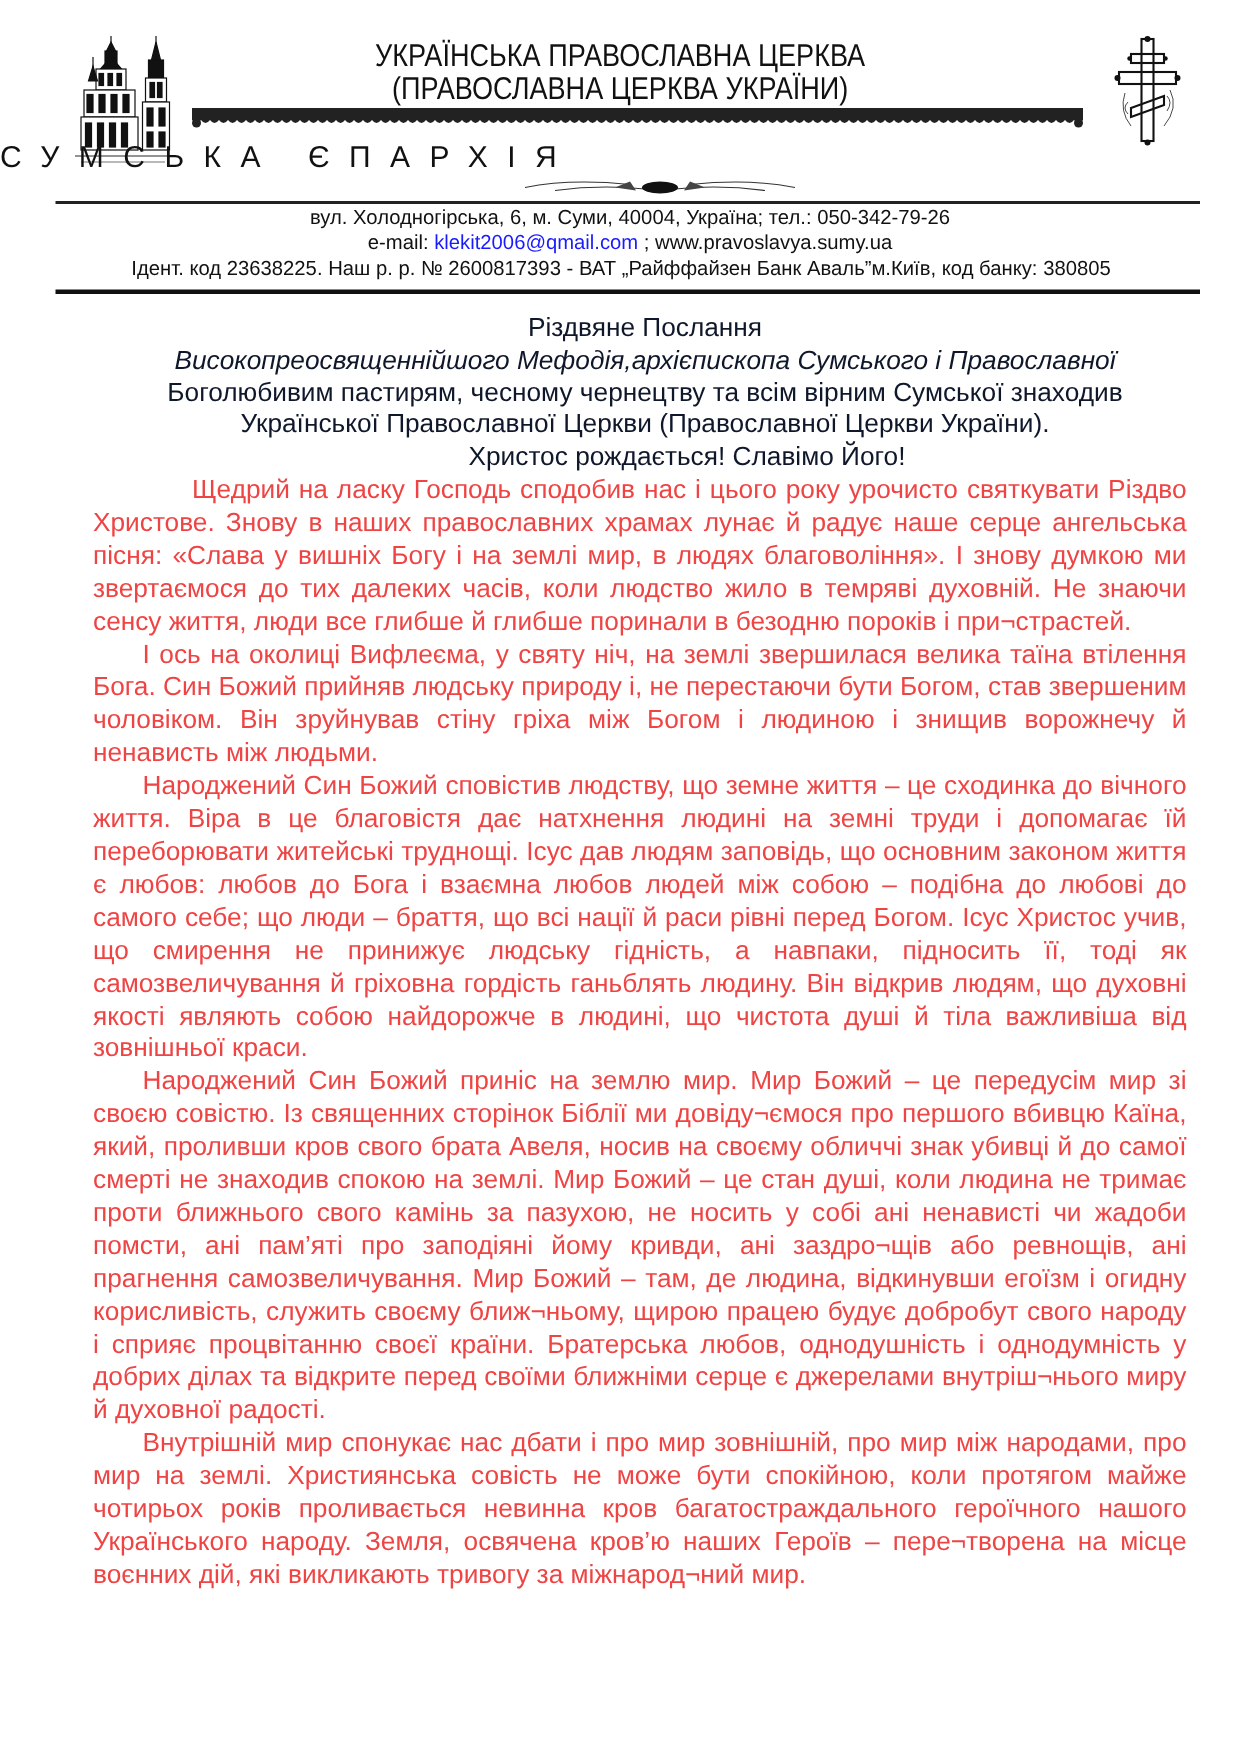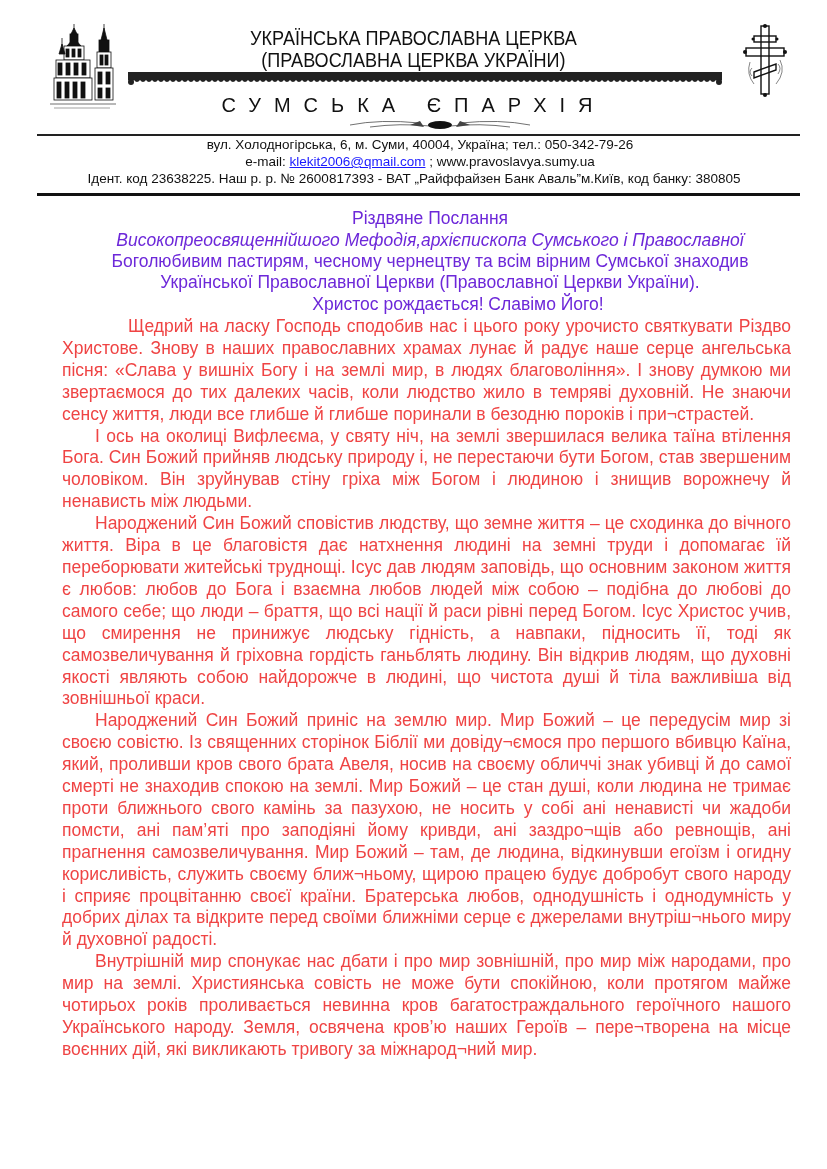--- a/index.html
+++ b/index.html
@@ -7,34 +7,34 @@
          font-family: "Liberation Sans", "DejaVu Sans", sans-serif; color: #111; }
   .letterhead { position: absolute; left: 0; top: 0; width: 827px; height: 200px; padding-left: 36px; }
   .church { position: absolute; left: 50px; top: 24px; width: 72px; height: 92px; }
   .cross { position: absolute; left: 742px; top: 24px; width: 46px; height: 74px; }
   .org-title { position: absolute; left: 0; width: 827px; text-align: center;
                font-size: 21px; line-height: 22px; color: #111;
                transform: scaleX(0.86); transform-origin: 413px 0; }
   .org-title.l1 { top: 27px; }
   .org-title.l2 { top: 49px; }
   .ornament-band { position: absolute; left: 128px; top: 72px; width: 594px; height: 14px; }
-  .eparchy { position: absolute; left: 0; top: 94px; width: 827px; text-align: center;
+  .eparchy { position: absolute; left: 0; top: 94px; width: 827px; 
              font-size: 20px; letter-spacing: 13px; color: #111; }
   .flourish { position: absolute; left: 340px; top: 117px; width: 200px; height: 14px; }
   .rule-top { position: absolute; left: 37px; top: 134px; width: 763px; height: 2px; background: #222; }
   .rule-bot { position: absolute; left: 37px; top: 193px; width: 763px; height: 3px; background: #111; }
   .contact { position: absolute; left: 0; width: 840px; text-align: center; font-size: 13.5px;
              line-height: 16px; color: #111; }
   .contact.c1 { top: 137px; }
   .contact.c2 { top: 154px; }
   .contact.c3 { top: 171px; left: -6px; }
-  .contact a { color: #1a1aff; text-decoration: underline; }
+  .contact a { color: #1a1aff; }
 
   .heading { position: absolute; left: 40px; width: 780px; text-align: center;
-             font-size: 17.5px; line-height: 21px; color: #6d28d9; }
+             font-size: 17.5px; line-height: 21px; color: #0f172a; }
   .h1 { top: 208px; }
   .h2 { top: 230px; font-style: italic; }
   .h3 { top: 251px; }
   .h4 { top: 272px; }
   .h5 { top: 294px; left: 68px; }
 
   .body { position: absolute; left: 62px; top: 316px; width: 729px;
           font-size: 17.5px; line-height: 21.9px; text-align: justify; color: #ef4444; }
   .body p { margin: 0; text-indent: 33px; }
   .body p.first { text-indent: 66px; }

